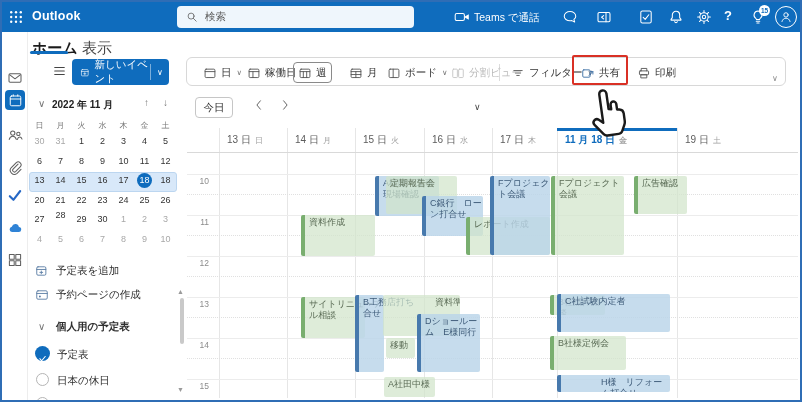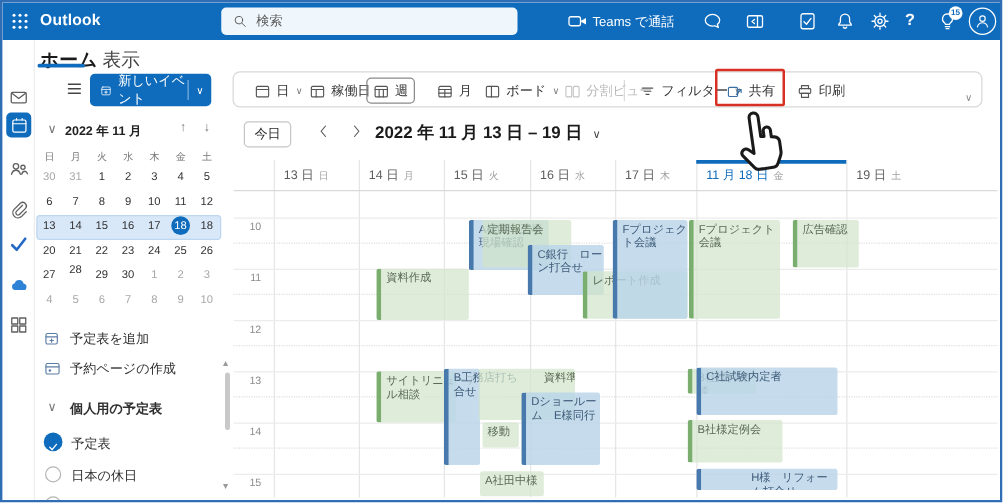--- a/index.html
+++ b/index.html
@@ -59,21 +59,21 @@
   .today-btn{position:absolute;left:193px;top:95px;width:38px;height:21px;border:1px solid #c6c6c6;border-radius:4px;background:#fff;font-size:10.5px;color:#2b2b2b;text-align:center;line-height:19px;}
   .nav-arr{position:absolute;top:96px;width:14px;height:14px;color:#555;}
   .range{position:absolute;left:298px;top:95px;font-size:13.5px;font-weight:bold;color:#1b1b1b;}
   .range-chv{position:absolute;left:472px;top:100px;font-size:9px;color:#444;}
   .vline{position:absolute;top:126px;bottom:2px;width:1px;background:#e6e6e6;}
   .hline{position:absolute;left:185px;right:2px;height:1px;background:#ececec;}
   .hline.dotted{background:none;border-top:1px dotted #e0e0e0;}
   .hdr-sep{position:absolute;left:185px;right:2px;top:150px;height:1px;background:#d9d9d9;}
   .day-hd{position:absolute;top:131px;font-size:10px;color:#5c5c5c;white-space:nowrap;}
   .day-hd .wd{font-size:8px;color:#a0a0a0;margin-left:4px;}
-  .day-hd.today{color:#0f6cbd;font-weight:normal;}
+  .day-hd.today{color:#0f6cbd;font-weight:bold;}
   .today-bar{position:absolute;left:555px;top:126px;width:120px;height:3px;background:#0f6cbd;}
   .hour{position:absolute;left:185px;width:22px;text-align:right;font-size:8.5px;color:#8c8c8c;}
   .ev{position:absolute;border-radius:2px;font-size:9px;line-height:1.18;padding:2px 2px 0 4px;}
   .ev .txt{display:block;}
   .ev.blue{background:rgba(186,212,233,.82);color:#3d5a78;}
   .ev.green{background:rgba(209,229,203,.72);color:#5a6b55;}
   .ev.bar.blue{border-left:4px solid #4779ad;}
   .ev.bar.green{border-left:4px solid #79ae6f;}
 </style>
 </head>
@@ -418,21 +418,20 @@
   <span class="nav-arr ic" style="left:250px">
       <svg viewBox="0 0 20 20" fill="none" stroke="currentColor" stroke-width="1.3" stroke-linecap="round" stroke-linejoin="round">
         <path d="M12 4 7 10l5 6"></path>
       </svg>
     </span>
   <span class="nav-arr ic" style="left:276px">
       <svg viewBox="0 0 20 20" fill="none" stroke="currentColor" stroke-width="1.3" stroke-linecap="round" stroke-linejoin="round">
         <path d="M8 4l5 6-5 6"></path>
       </svg>
     </span>
-  <span class="range">2022 年 11 月 13 日 – 19 日</span>
   <span class="range-chv">∨</span>
 
   <div id="grid">
       <div class="vline" style="left: 217px;"></div>
       <div class="vline" style="left: 285px;"></div>
       <div class="vline" style="left: 353px;"></div>
       <div class="vline" style="left: 422px;"></div>
       <div class="vline" style="left: 490px;"></div>
       <div class="vline" style="left: 555px;"></div>
       <div class="vline" style="left: 675px;"></div>

